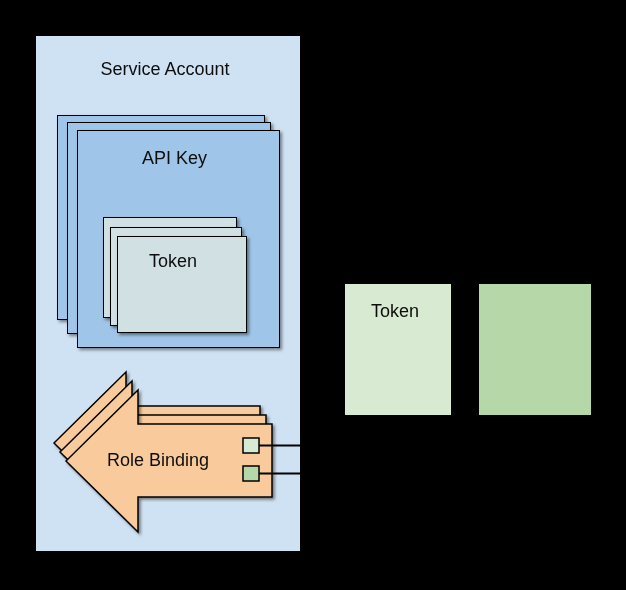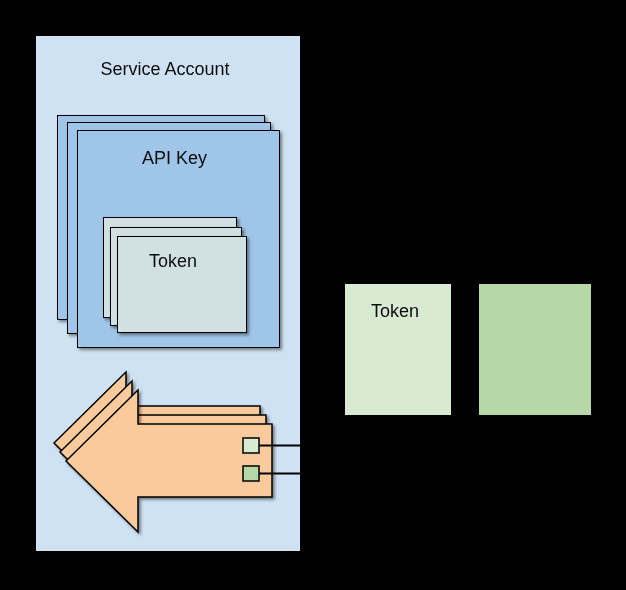--- a/index.html
+++ b/index.html
@@ -77,15 +77,16 @@
     <rect x="243" y="438" width="16" height="15" stroke="#000" stroke-width="1.5" fill="#d9ead3"></rect>
     <rect x="243" y="466" width="16" height="15" stroke="#000" stroke-width="1.5" fill="#b6d7a8"></rect>
   </svg>
 
   <div class="node role-box" style="background-color: rgb(217, 234, 211);"></div>
   <div class="node rg-box" style="background-color: rgb(182, 215, 168);"></div>
 
   <div class="lbl sa-lbl">Service Account</div>
   <div class="lbl api-lbl">API Key</div>
   <div class="lbl tok-lbl">Token</div>
+  <div class="lbl rb-lbl">Role Binding</div>
   <div class="lbl role-lbl">Token</div>
 
 </div>
 
 </body></html>

